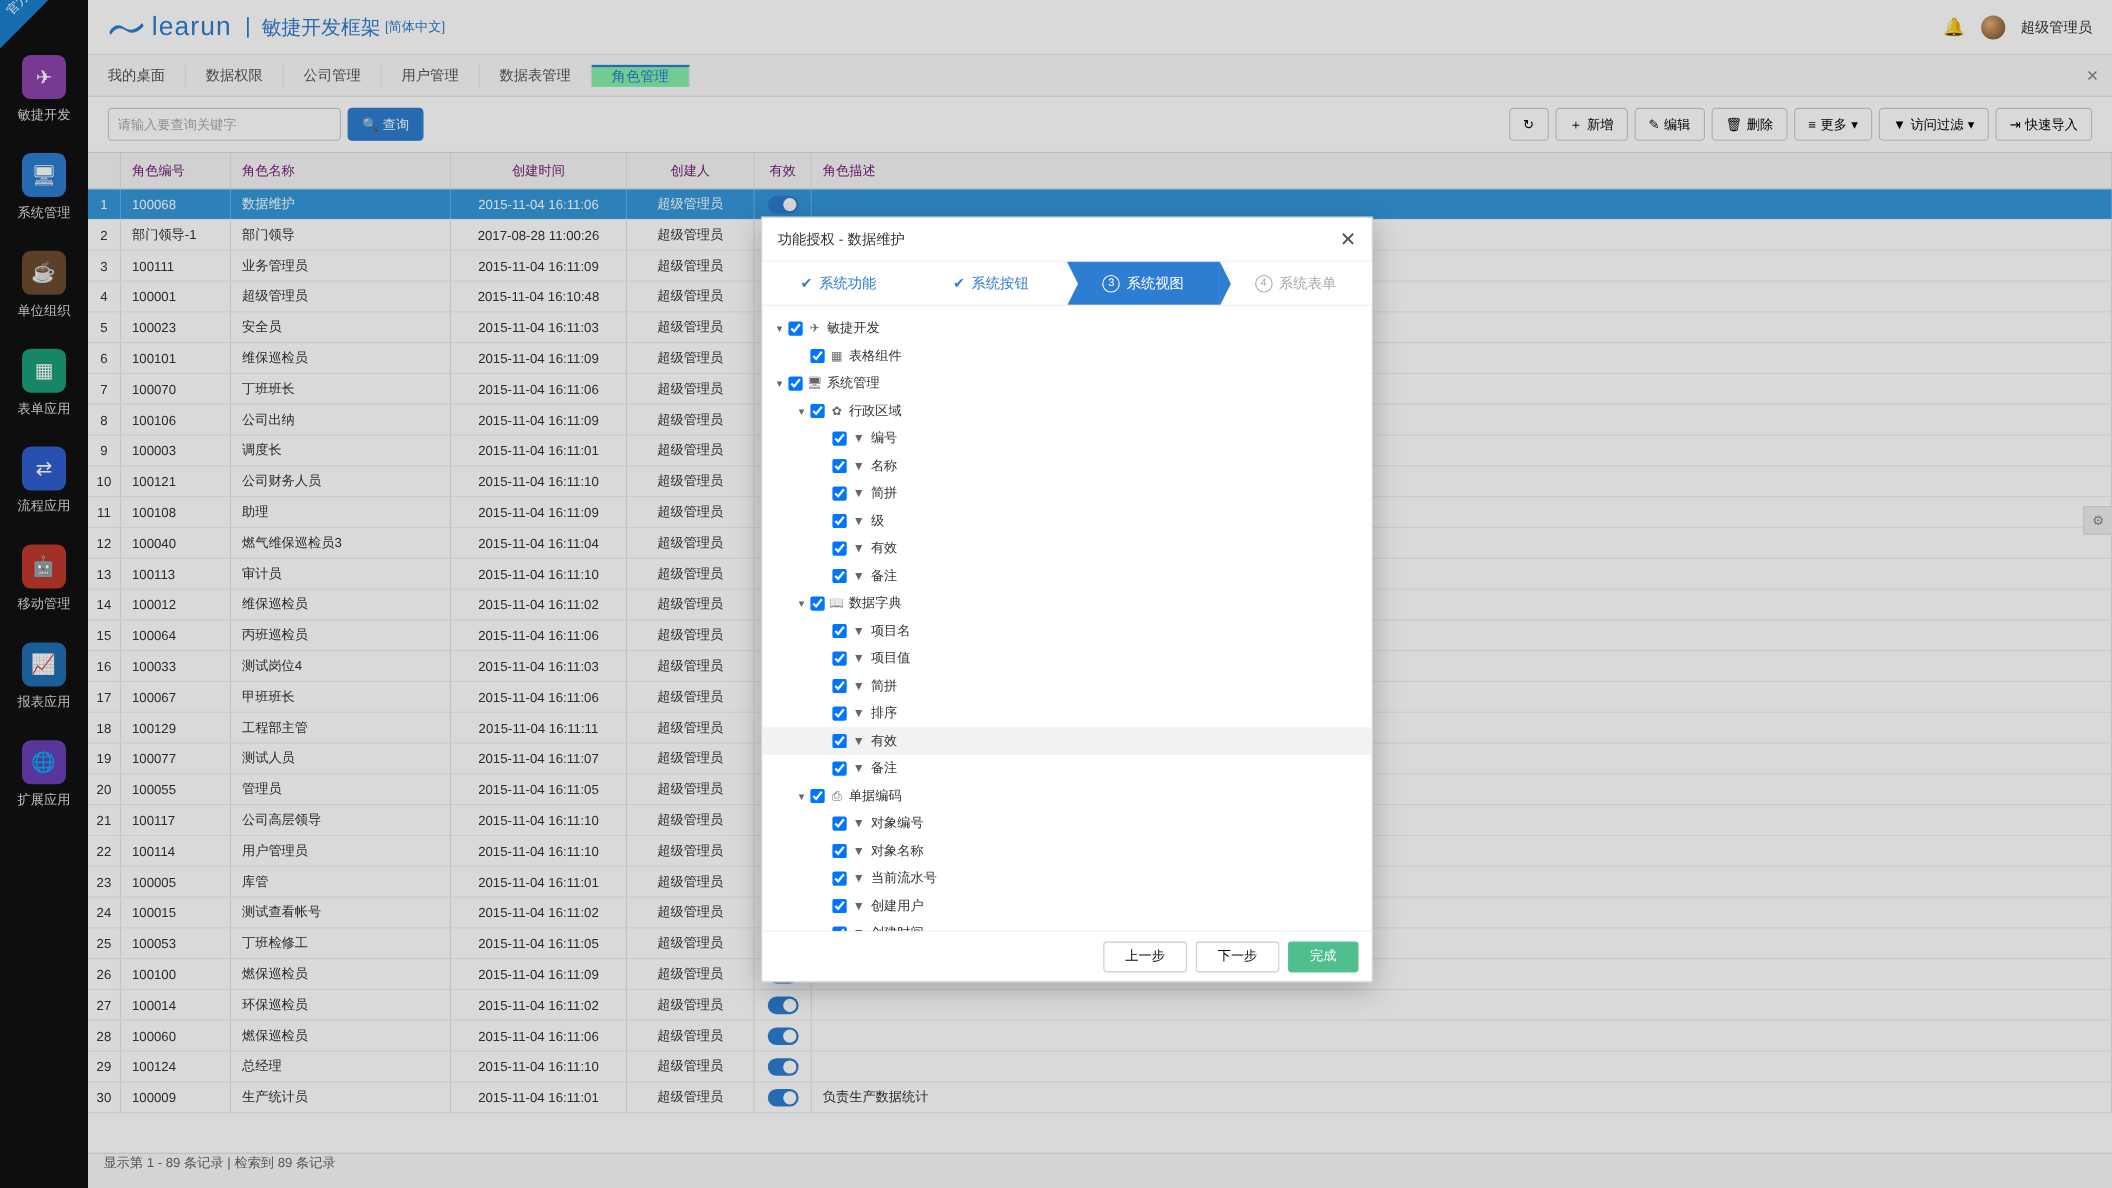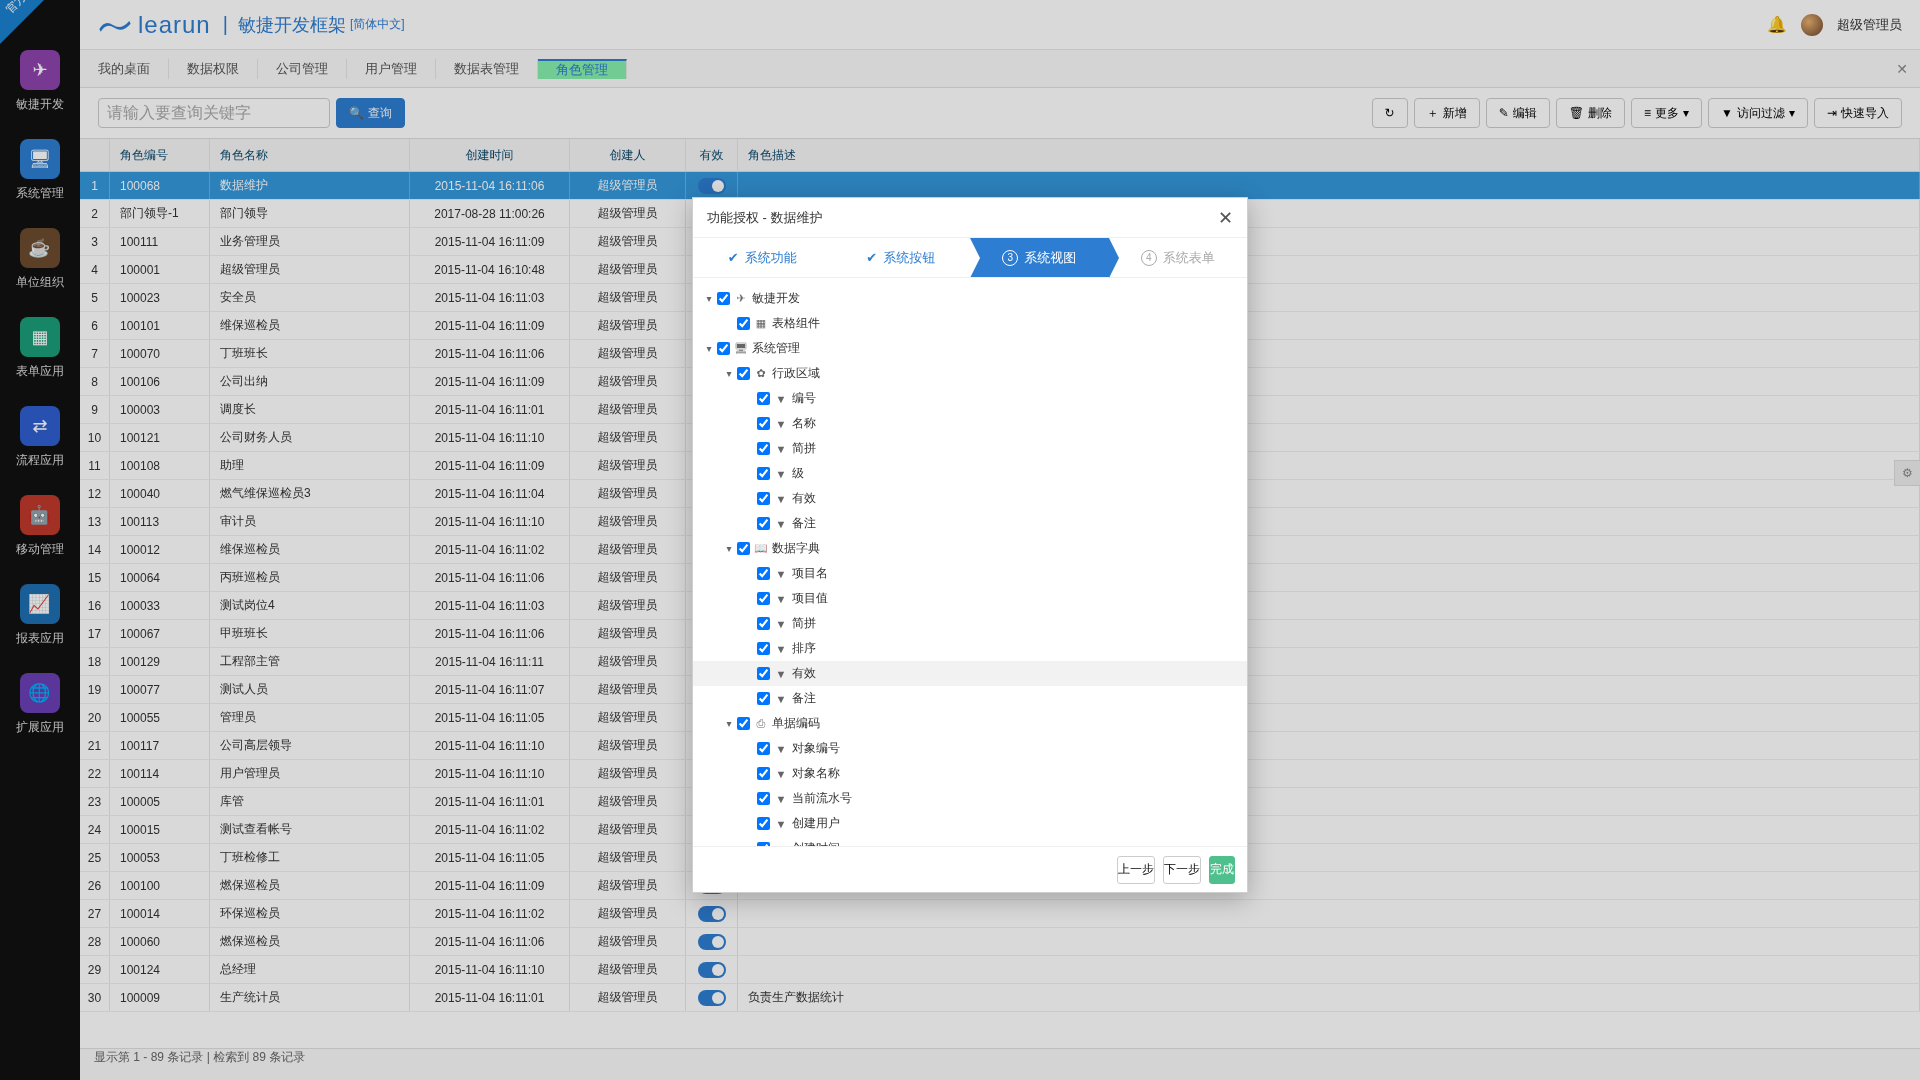--- a/index.html
+++ b/index.html
@@ -39,30 +39,30 @@
 .user-name { font-size: 13px; }
 
 
 .tabbar { position: absolute; left: 80px; top: 50px; right: 0; height: 38px; background: #fafafa; border-bottom: 1px solid #e0e0e0; display: flex; align-items: center; z-index: 1; }
 .tab { padding: 0 18px; display: flex; align-items: center; font-size: 13px; border-right: 1px solid #e5e5e5; cursor: pointer; color: #555; }
 .tab.active { background: #86efac; border-top: 2px solid #2d7dd2; color: #2d7dd2; }
 .tab-close { margin-left: auto; padding: 0 12px; display: flex; align-items: center; cursor: pointer; color: #888; font-size: 14px; }
 
 
 .toolbar { position: absolute; left: 80px; top: 88px; right: 0; height: 50px; background: #fff; display: flex; align-items: center; padding: 0 18px; z-index: 1; }
-.search-input { width: 232px; height: 30px; border: 1px solid #ccc; border-radius: 4px; padding: 0 8px; font-size: 16px; color: #555; }
+.search-input { width: 212px; height: 30px; border: 1px solid #ccc; border-radius: 4px; padding: 0 8px; font-size: 12px; color: #555; }
 .search-input::placeholder { color: #aaa; }
 .btn { height: 30px; padding: 0 12px; border: 1px solid #ccc; border-radius: 4px; background: #fff; display: inline-flex; align-items: center; gap: 4px; cursor: pointer; font-size: 12px; margin-left: 6px; }
 .btn-primary { background: #2d7dd2; border-color: #2d7dd2; color: #fff; }
 .toolbar-right { margin-left: auto; display: flex; align-items: center; }
 .cog-float { position: absolute; right: 0; top: 460px; width: 26px; height: 26px; background: #eee; border: 1px solid #ddd; border-right: none; display: flex; align-items: center; justify-content: center; color: #888; z-index: 2; }
 
 
 .table-wrap { position: absolute; left: 80px; top: 138px; right: 0; bottom: 32px; background: #fff; overflow: hidden; z-index: 1; }
-.thead { display: flex; height: 34px; background: #f6f6f6; border-bottom: 1px solid #ddd; border-top: 1px solid #ddd; font-size: 12px; color: #0c4a6e; }
+.thead { display: flex; height: 34px; background: #f6f6f6; border-bottom: 1px solid #ddd; border-top: 1px solid #ddd; font-size: 12px; color: #701a75; }
 .th, .td { border-right: 1px solid #e5e5e5; padding: 0 10px; display: flex; align-items: center; overflow: hidden; white-space: nowrap; }
 .c-idx { width: 30px; justify-content: center; }
 .c-code { width: 100px; }
 .c-name { width: 200px; }
 .c-time { width: 160px; justify-content: center; }
 .c-creator { width: 116px; justify-content: center; }
 .c-valid { width: 52px; justify-content: center; }
 .c-desc { flex: 1; }
 .tbody { overflow-y: auto; height: calc(100% - 34px); }
 .trow { display: flex; height: 28px; border-bottom: 1px solid #eee; font-size: 12px; }
@@ -92,21 +92,21 @@
 
 .tree { flex: 1; overflow-y: auto; padding: 8px 0; }
 .tnode { display: flex; align-items: center; height: 25px; padding-right: 10px; font-size: 12px; }
 .tnode.hov { background: #f2f2f2; }
 .tw { display: inline-block; width: 12px; text-align: center; color: #666; font-size: 10px; cursor: pointer; }
 .tcb { margin: 0 4px 0 2px; }
 .tico { width: 14px; text-align: center; color: #666; margin-right: 4px; font-size: 11px; }
 .tlbl { color: #333; }
 
 .dlg-foot { height: 46px; border-top: 1px solid #eee; display: flex; align-items: center; justify-content: flex-end; padding: 0 12px; gap: 8px; }
-.dbtn { height: 28px; padding: 0 0; border: 1px solid #ccc; background: #fff; border-radius: 3px; font-size: 12px; cursor: pointer; }
+.dbtn { height: 28px; padding: 0 19px; border: 1px solid #ccc; background: #fff; border-radius: 3px; font-size: 12px; cursor: pointer; }
 .dbtn.ok { background: #4fc08d; border-color: #4fc08d; color: #fff; }
 
 .th.c-time, .th.c-creator { text-align: center; }
 </style>
 </head>
 <body>
 
 <div class="sidebar-left">
   <div class="badge-corner"></div>
   <div class="badge-text">官方</div>

